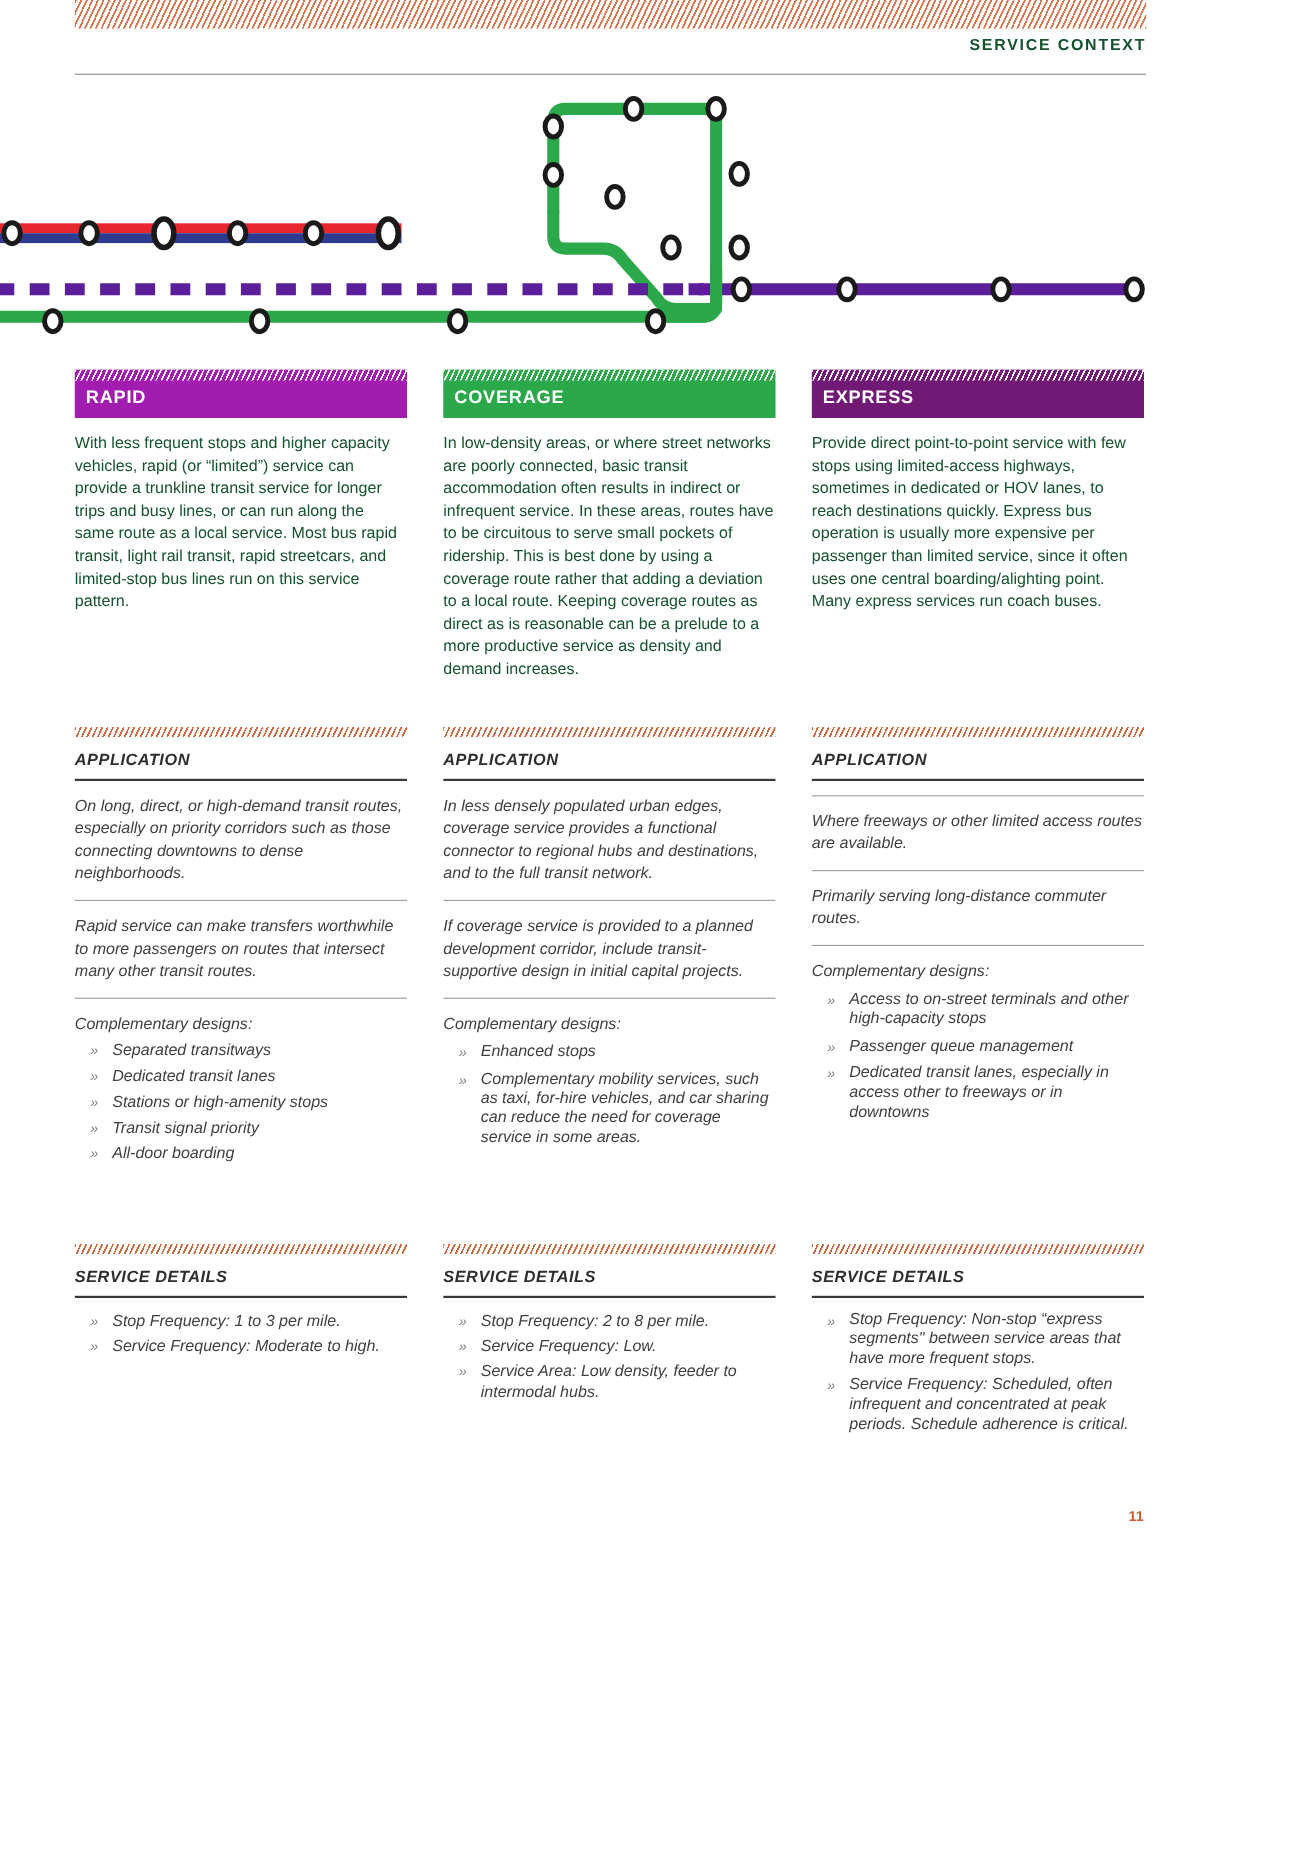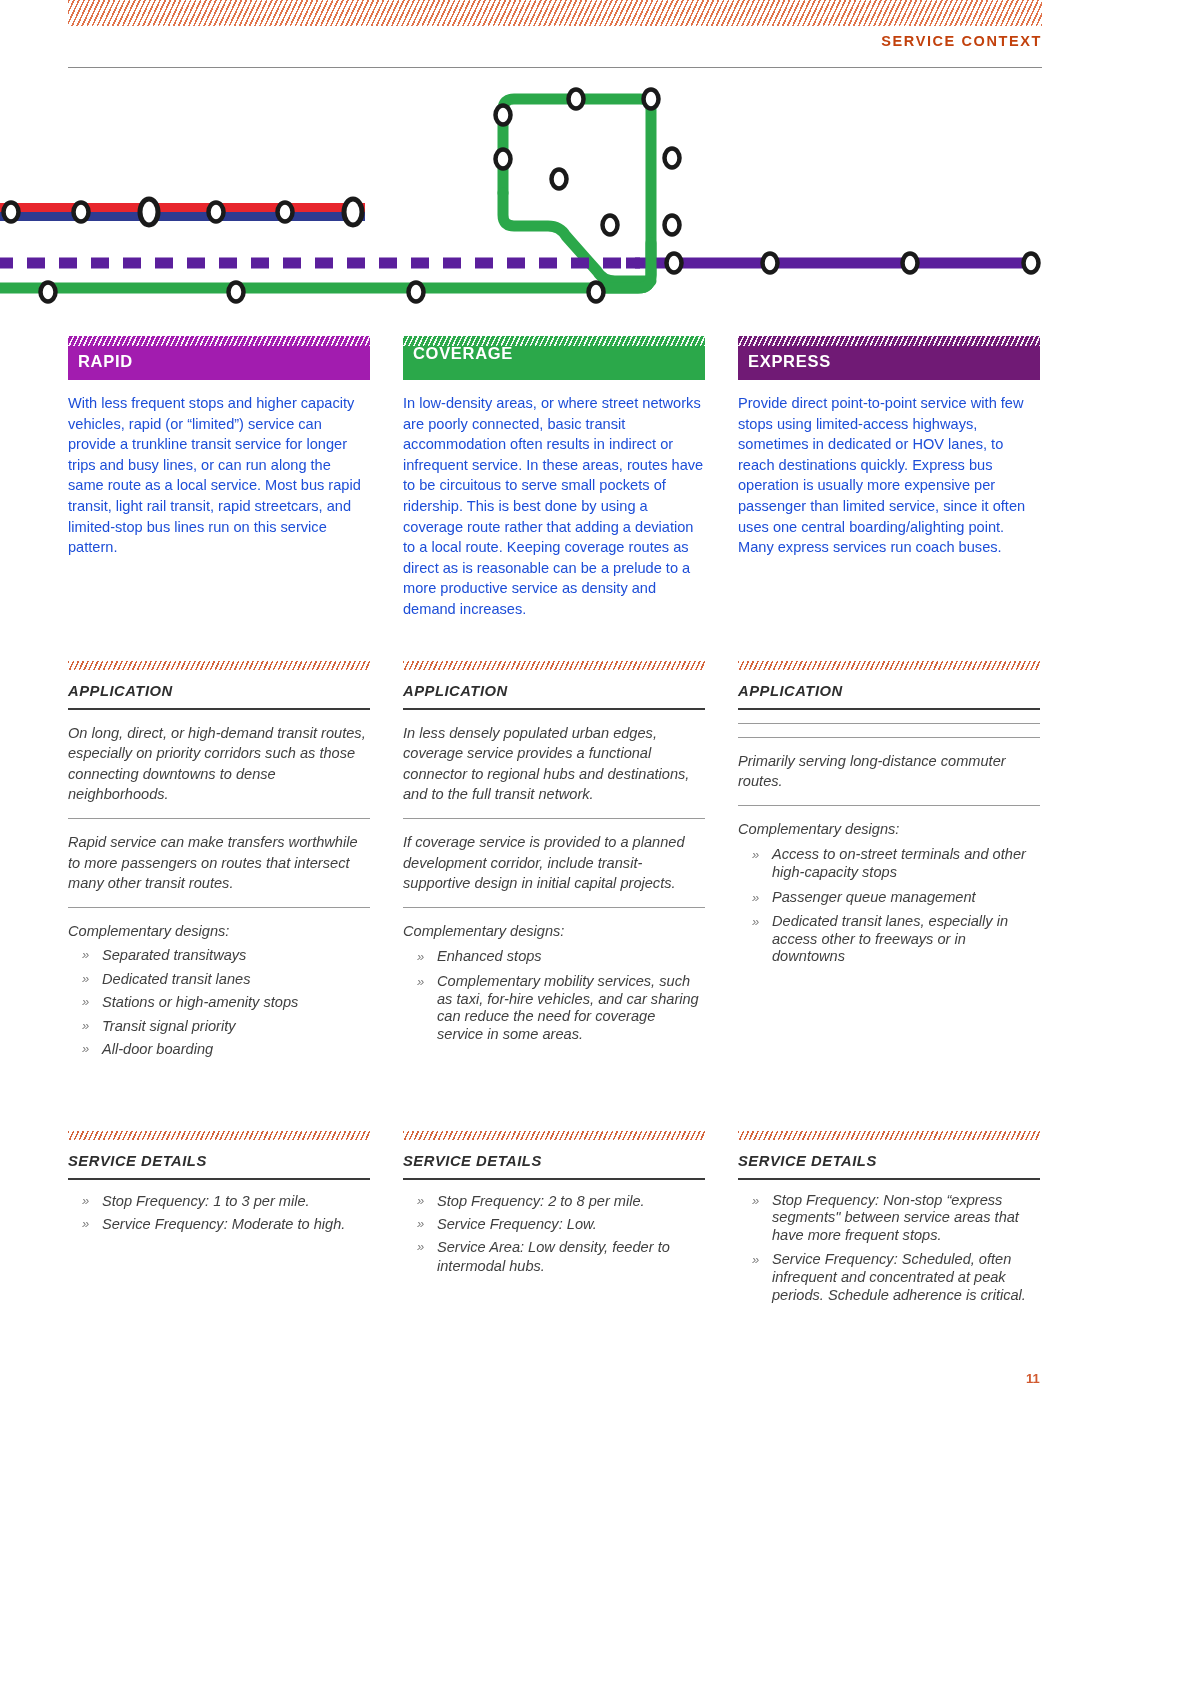--- a/index.html
+++ b/index.html
@@ -17,21 +17,21 @@
   #top-band {
     position:absolute; left:68px; top:0px; width:974px; height:26px;
     background-image:repeating-linear-gradient(115deg,
         #e0734a 0px, #e0734a 1.6px, #ffffff 1.6px, #ffffff 4.6px);
   }
 
   
   #running-head {
     position:absolute; right:148px; top:33px;
     font-size:14.5px; font-weight:bold; letter-spacing:1.6px;
-    color:#c2410c;
+    color:#14532d;
     text-align:left;
   }
   #head-rule {
     position:absolute; left:68px; top:67px; width:974px; height:1.4px;
     background:#8a8a8a;
   }
 
   
   #diagram { position:absolute; left:0; top:75px; width:1190px; height:245px; }
 
@@ -54,21 +54,21 @@
         rgba(255,255,255,.95) 0px, rgba(255,255,255,.95) 1.5px,
         transparent 1.5px, transparent 4.4px);
   }
   .mode-header .label {
     font-size:16.5px; font-weight:bold; letter-spacing:.7px;
     color:#ffffff; padding:0 0 9px 10px;
   }
 
   .body-copy {
     margin-top:13px;
-    font-size:14.6px; line-height:20.6px; color:#1d4ed8;
+    font-size:14.6px; line-height:20.6px; color:#14532d;
   }
 
   .section-block { position:absolute; left:0; width:302px;font-style:italic; }
   .orange-hatch {
     height:9px; width:100%;
     background-image:repeating-linear-gradient(115deg,
         #d4643c 0px, #d4643c 1.5px, #ffffff 1.5px, #ffffff 4.4px);
   }
   .section-title {
     margin-top:13px;
@@ -200,21 +200,21 @@
       <div class="section-title">SERVICE DETAILS</div>
       <div class="rule-dark"></div>
       <ul class="bullets" style="margin-top:12px;">
         <li><span class="guil">»</span><span>Stop Frequency: 1 to 3 per mile.</span></li>
         <li><span class="guil">»</span><span>Service Frequency: Moderate to high.</span></li>
       </ul>
     </div>
   </div>
 
   <div class="col col-1">
-    <div class="mode-header" id="hdr1" style="background: rgb(43, 168, 74); align-items: center;">
+    <div class="mode-header" id="hdr1" style="background: rgb(43, 168, 74);">
       <div class="hatch"></div>
       <div class="label">COVERAGE</div>
     </div>
     <div class="body-copy">In low-density areas, or where street networks are poorly connected, basic transit accommodation often results in indirect or infrequent service. In these areas, routes have to be circuitous to serve small pockets of ridership. This is best done by using a coverage route rather that adding a deviation to a local route. Keeping coverage routes as direct as is reasonable can be a prelude to a more productive service as density and demand increases.</div>
 
     <div class="section-block" style="top:325px;">
       <div class="orange-hatch"></div>
       <div class="section-title">APPLICATION</div>
       <div class="rule-dark"></div>
       <div class="para">In less densely populated urban edges, coverage service provides a functional connector to regional hubs and destinations, and to the full transit network.</div>
@@ -245,20 +245,21 @@
       <div class="hatch"></div>
       <div class="label">EXPRESS</div>
     </div>
     <div class="body-copy">Provide direct point-to-point service with few stops using limited-access highways, sometimes in dedicated or HOV lanes, to reach destinations quickly. Express bus operation is usually more expensive per passenger than limited service, since it often uses one central boarding/alighting point. Many express services run coach buses.</div>
 
     <div class="section-block" style="top:325px;">
       <div class="orange-hatch"></div>
       <div class="section-title">APPLICATION</div>
       <div class="rule-dark"></div>
       <div class="rule-thin"></div>
+      <div class="para">Where freeways or other limited access routes are available.</div>
       <div class="rule-thin"></div>
       <div class="para">Primarily serving long-distance commuter routes.</div>
       <div class="rule-thin"></div>
       <div class="para">Complementary designs:</div>
       <ul class="bullets tight">
         <li><span class="guil">»</span><span>Access to on-street terminals and other high-capacity stops</span></li>
         <li><span class="guil">»</span><span>Passenger queue management</span></li>
         <li><span class="guil">»</span><span>Dedicated transit lanes, especially in access other to freeways or in downtowns</span></li>
       </ul>
     </div>

